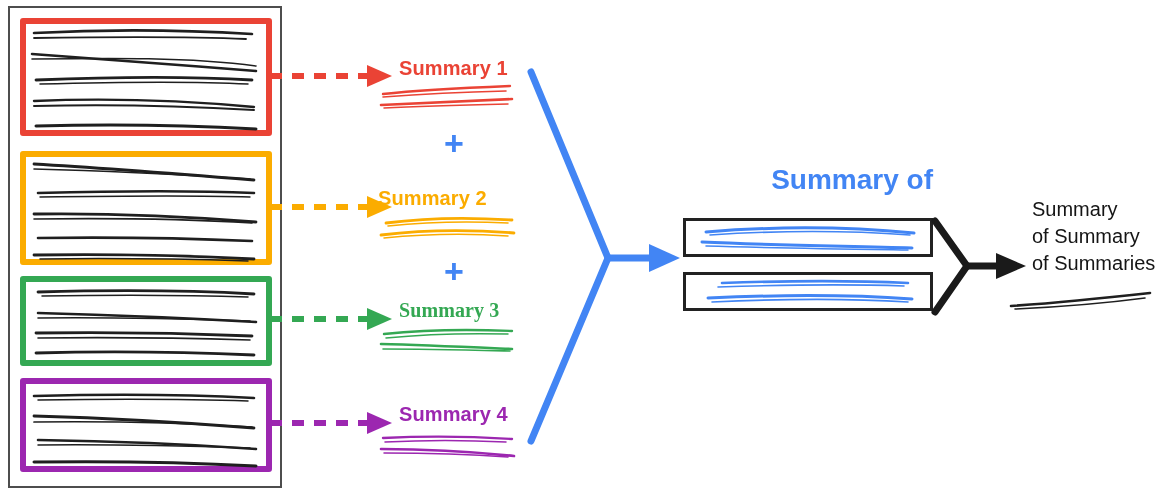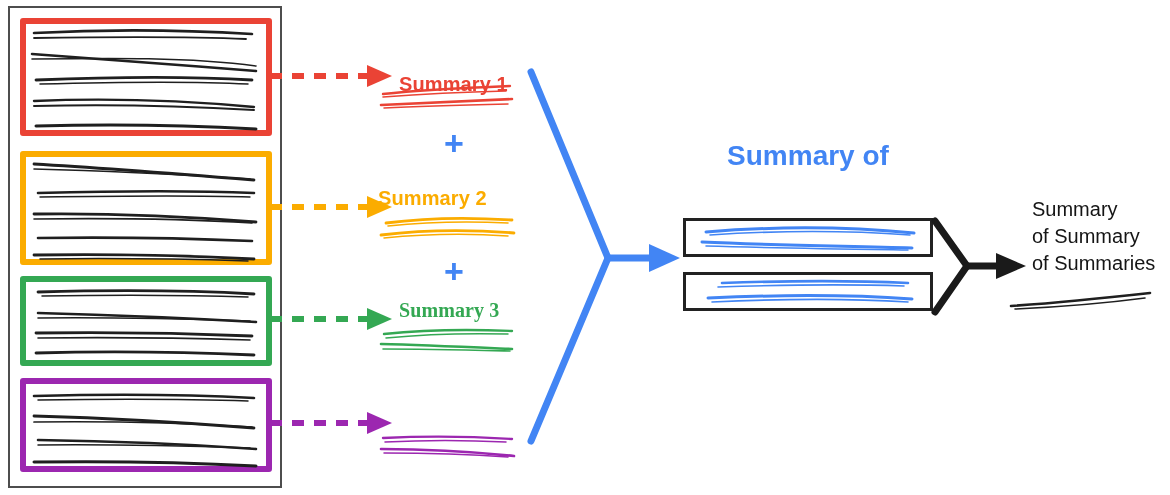--- a/index.html
+++ b/index.html
@@ -4,21 +4,21 @@
 <style>
   html,body{margin:0;padding:0;background:#ffffff;}
   body{font-family:"Liberation Sans",sans-serif;}
   #stage{position:relative;width:1170px;height:495px;background:#fff;overflow:hidden;}
   .abs{position:absolute;}
   svg{display:block;}
   .doc-group-box{position:absolute;border-style:solid;border-width:6px;border-radius:3px;box-sizing:border-box;background:transparent;}
   .outer-container{position:absolute;border:2px solid #4d4d4d;box-sizing:border-box;background:transparent;}
   .sum-label{position:absolute;font-weight:700;font-size:20px;letter-spacing:.1px;white-space:nowrap;}
   .plus{position:absolute;font-size:34px;font-weight:700;line-height:1;color:#4285f4;}
-  .sos-title{position:absolute;color:#4285f4;font-size:28px;font-weight:700;text-align:center;line-height:1.28;white-space:nowrap;}
+  .sos-title{position:absolute;color:#4285f4;font-size:28px;font-weight:700;text-align:right;line-height:1.28;white-space:nowrap;margin-top:24px;}
   .sos-box{position:absolute;border:3px solid #222;box-sizing:border-box;background:transparent;}
   .final-text{position:absolute;color:#151515;font-size:20px;line-height:1.35;text-align:left;white-space:pre-line;}
 </style>
 </head>
 <body>
 
 <div id="stage">
 
   <div class="outer-container" style="left:8px;top:6px;width:274px;height:482px;"></div>
 
@@ -88,21 +88,21 @@
   </svg>
   <svg class="abs" style="left:268px;top:305px;" width="128" height="28" viewBox="0 0 128 28">
     <line x1="2" y1="14" x2="100" y2="14" stroke="#34a853" stroke-width="6" stroke-dasharray="12 10" stroke-linecap="butt"></line>
     <path d="M99,3 L124,14 L99,25 Z" fill="#34a853"></path>
   </svg>
   <svg class="abs" style="left:268px;top:409px;" width="128" height="28" viewBox="0 0 128 28">
     <line x1="2" y1="14" x2="100" y2="14" stroke="#9c27b0" stroke-width="6" stroke-dasharray="12 10" stroke-linecap="butt"></line>
     <path d="M99,3 L124,14 L99,25 Z" fill="#9c27b0"></path>
   </svg>
 
-  <div class="sum-label" style="left:399px;top:57px;color:#ea4335;margin-top:16px;">Summary 1</div>
+  <div class="sum-label" style="left:399px;top:57px;color:#ea4335;">Summary 1</div>
   <svg class="abs" style="left:378px;top:84px;" width="140" height="28" viewBox="0 0 140 28">
     <g stroke="#ea4335" fill="none" stroke-linecap="round">
       <path d="M5,10 C42,6 84,4 132,2" stroke-width="2.4"></path>
       <path d="M5,13 C44,10 86,8 128,7" stroke-width="1.6"></path>
       <path d="M3,21 C44,19 86,17 134,15" stroke-width="2.6"></path>
       <path d="M6,24 C46,22 88,21 130,20" stroke-width="1.5"></path>
     </g>
   </svg>
 
   <div class="plus" style="left:444px;top:126px;">+</div>
@@ -122,20 +122,21 @@
   <div class="sum-label" style="left:399px;top:299px;color:#34a853;font-family:Liberation Serif, serif;">Summary 3</div>
   <svg class="abs" style="left:378px;top:326px;" width="140" height="28" viewBox="0 0 140 28">
     <g stroke="#34a853" fill="none" stroke-linecap="round">
       <path d="M6,8 C44,4 88,3 134,5" stroke-width="2.4"></path>
       <path d="M8,12 C48,8 88,7 130,8" stroke-width="1.5"></path>
       <path d="M3,18 C44,19 88,21 134,23" stroke-width="2.6"></path>
       <path d="M5,23 C46,23 88,24 132,25" stroke-width="1.6"></path>
     </g>
   </svg>
 
+  <div class="sum-label" style="left:399px;top:403px;color:#9c27b0;">Summary 4</div>
   <svg class="abs" style="left:378px;top:430px;" width="140" height="28" viewBox="0 0 140 28">
     <g stroke="#9c27b0" fill="none" stroke-linecap="round">
       <path d="M5,8 C44,6 88,6 134,9" stroke-width="2.4"></path>
       <path d="M7,12 C46,10 88,10 128,12" stroke-width="1.5"></path>
       <path d="M3,19 C44,19 88,21 136,26" stroke-width="2.6"></path>
       <path d="M6,23 C46,23 88,24 130,27" stroke-width="1.5"></path>
     </g>
   </svg>
 
   <svg class="abs" style="left:520px;top:60px;" width="160" height="390" viewBox="0 0 160 390">

